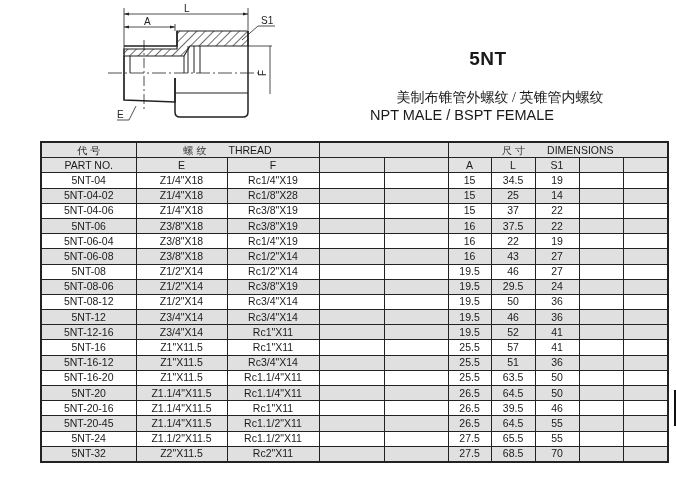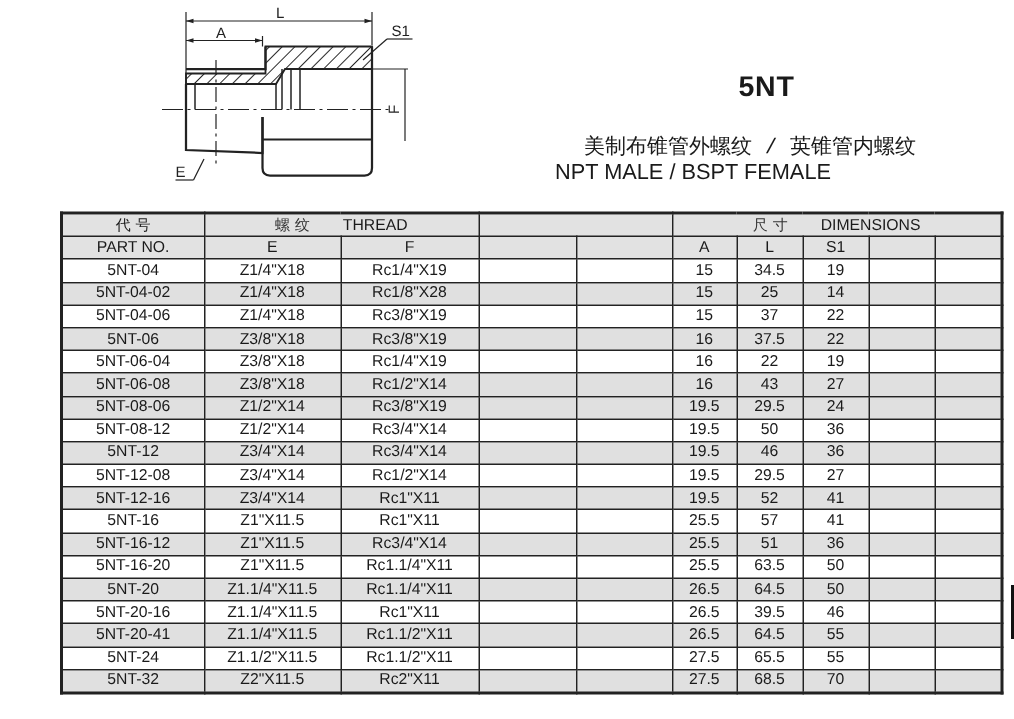--- a/index.html
+++ b/index.html
@@ -1,19 +1,19 @@
 <!DOCTYPE html>
 <html><head>
 <meta charset="utf-8">
 <style>
   html, body { margin: 0; padding: 0; background: #ffffff; }
   body { width: 676px; height: 479px; position: relative; overflow: hidden; font-family: "Liberation Sans", "DejaVu Sans", sans-serif; color: #1a1a1a; }
   .drawing { position: absolute; left: 100px; top: 0; width: 200px; height: 130px; }
-  .title { position: absolute; left: 381px; top: 48px; width: 260px; text-align: center; font-weight: bold; font-size: 19px; letter-spacing: 0.5px; }
-  .subtitle-cn { position: absolute; left: 370px; top: 89px; width: 260px; text-align: center; font-size: 14px; font-family: Liberation Mono, monospace; }
+  .title { position: absolute; left: 358px; top: 48px; width: 260px; text-align: center; font-weight: bold; font-size: 19px; letter-spacing: 0.5px; }
+  .subtitle-cn { position: absolute; left: 370px; top: 89px; width: 260px; text-align: center; font-size: 14px; font-family: Liberation Serif, serif; }
   .subtitle-en { position: absolute; left: 370px; top: 107px; width: 260px; text-align: left; font-size: 14.5px; }
   table.spec { position: absolute; left: 40px; top: 141px; border-collapse: collapse; table-layout: fixed; width: 627px; font-size: 10.5px; }
   table.spec td { border: 1px solid #222; text-align: center; padding: 0; height: 14.2px; line-height: 13px; white-space: nowrap; overflow: hidden; }
   table.spec tr.head td { background: #e2e2e2; }
   table.spec tr.odd td { background: #ffffff; }
   table.spec tr.even td { background: #e0e0e0; }
   table.spec { border: 2px solid #222; }
   .cn { font-family: "DejaVu Sans", sans-serif; font-size: 10px; color: #333; margin-right: 22px; }
   .stray { position: absolute; left: 674px; top: 390px; width: 2px; height: 36px; background: #111; }
 </style>
@@ -171,20 +171,32 @@
         <td>Z3/8"X18</td>
         <td>Rc1/2"X14</td>
         <td></td>
         <td></td>
         <td>16</td>
         <td>43</td>
         <td>27</td>
         <td></td>
         <td></td>
       </tr>
+      <tr class="odd">
+        <td>5NT-08</td>
+        <td>Z1/2"X14</td>
+        <td>Rc1/2"X14</td>
+        <td></td>
+        <td></td>
+        <td>19.5</td>
+        <td>46</td>
+        <td>27</td>
+        <td></td>
+        <td></td>
+      </tr>
       <tr class="even">
         <td>5NT-08-06</td>
         <td>Z1/2"X14</td>
         <td>Rc3/8"X19</td>
         <td></td>
         <td></td>
         <td>19.5</td>
         <td>29.5</td>
         <td>24</td>
         <td></td>
@@ -207,32 +219,20 @@
         <td>Z3/4"X14</td>
         <td>Rc3/4"X14</td>
         <td></td>
         <td></td>
         <td>19.5</td>
         <td>46</td>
         <td>36</td>
         <td></td>
         <td></td>
       </tr>
-      <tr class="odd">
-        <td>5NT-12-08</td>
-        <td>Z3/4"X14</td>
-        <td>Rc1/2"X14</td>
-        <td></td>
-        <td></td>
-        <td>19.5</td>
-        <td>29.5</td>
-        <td>27</td>
-        <td></td>
-        <td></td>
-      </tr>
       <tr class="even">
         <td>5NT-12-16</td>
         <td>Z3/4"X14</td>
         <td>Rc1"X11</td>
         <td></td>
         <td></td>
         <td>19.5</td>
         <td>52</td>
         <td>41</td>
         <td></td>
@@ -292,21 +292,21 @@
         <td>Rc1"X11</td>
         <td></td>
         <td></td>
         <td>26.5</td>
         <td>39.5</td>
         <td>46</td>
         <td></td>
         <td></td>
       </tr>
       <tr class="even">
-        <td>5NT-20-41</td>
+        <td>5NT-20-45</td>
         <td>Z1.1/4"X11.5</td>
         <td>Rc1.1/2"X11</td>
         <td></td>
         <td></td>
         <td>26.5</td>
         <td>64.5</td>
         <td>55</td>
         <td></td>
         <td></td>
       </tr>

